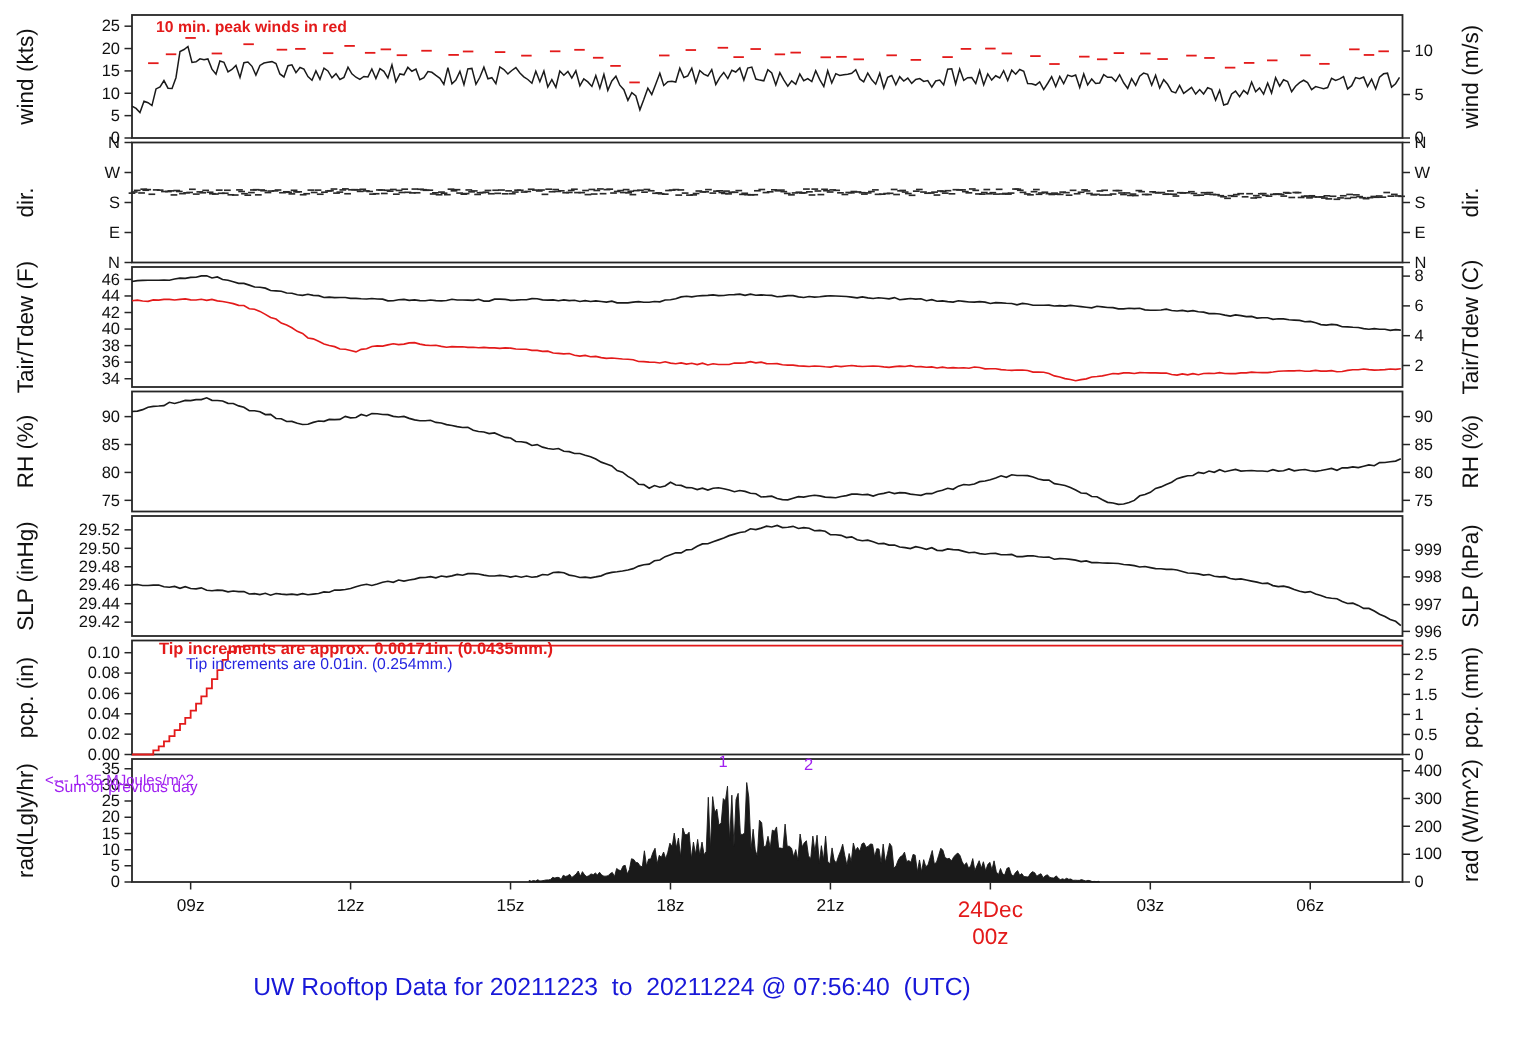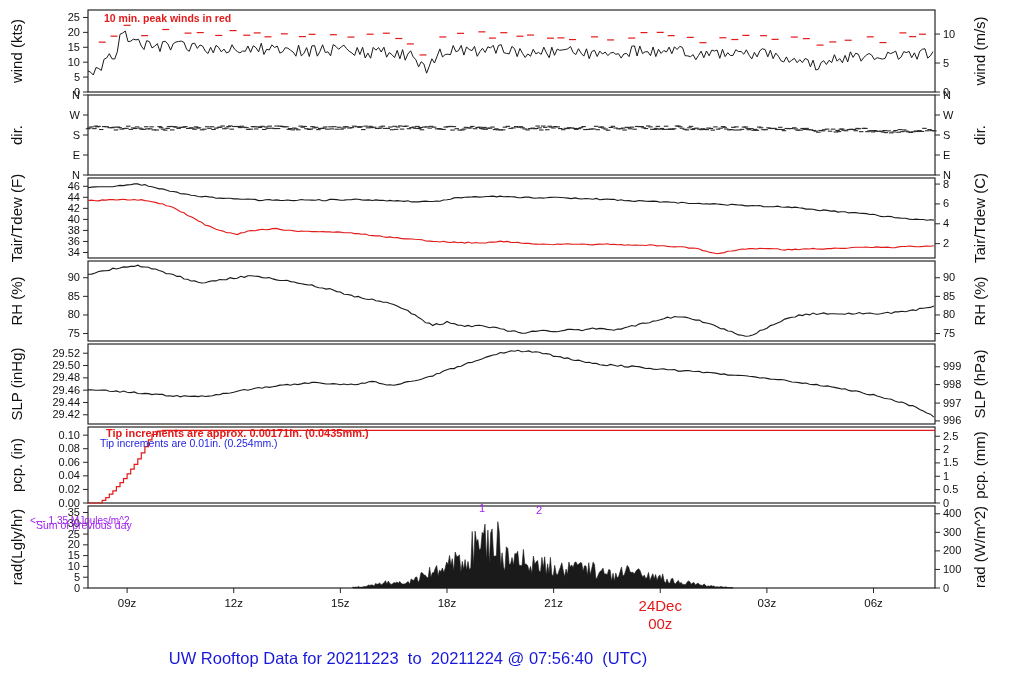--- a/index.html
+++ b/index.html
@@ -677,21 +677,21 @@
         <line x1="766.8795635753253" y1="588" x2="766.8795635753253" y2="593" stroke="#262626" stroke-width="1"></line>
         <text x="766.8795635753253" y="607" text-anchor="middle" font-size="11.5" fill="#111">03z</text>
         <line x1="873.5098615190936" y1="588" x2="873.5098615190936" y2="593" stroke="#262626" stroke-width="1"></line>
         <text x="873.5098615190936" y="607" text-anchor="middle" font-size="11.5" fill="#111">06z</text>
       </g>
     </svg>
 
   <div class="ann red" style="left:104px;top:13px;font-size:10.5px;">10 min. peak winds in red</div>
 
   <div class="ann red" style="left:106px;top:428px;font-size:11px;">Tip increments are approx. 0.00171in. (0.0435mm.)</div>
-  <div class="ann blue" style="left:100px;top:438px;font-size:10.5px;">Tip increments are 0.01in. (0.254mm.)</div>
+  <div class="ann blue" style="left:124px;top:438px;font-size:10.5px;">Tip increments are 0.01in. (0.254mm.)</div>
 
   <div class="ann purple" style="left:36px;top:520px;font-size:10.5px;">Sum of previous day</div>
   <div class="ann purple" style="left:30px;top:516px;font-size:10px;">&lt;--- 1.35 MJoules/m^2</div>
 
   <div class="ann purple" style="left:479px;top:503px;font-size:11px;">1</div>
   <div class="ann purple" style="left:536px;top:505px;font-size:11px;">2</div>
 
   <div class="title">UW Rooftop Data for 20211223  to  20211224 @ 07:56:40  (UTC)</div>
 </div>
 

